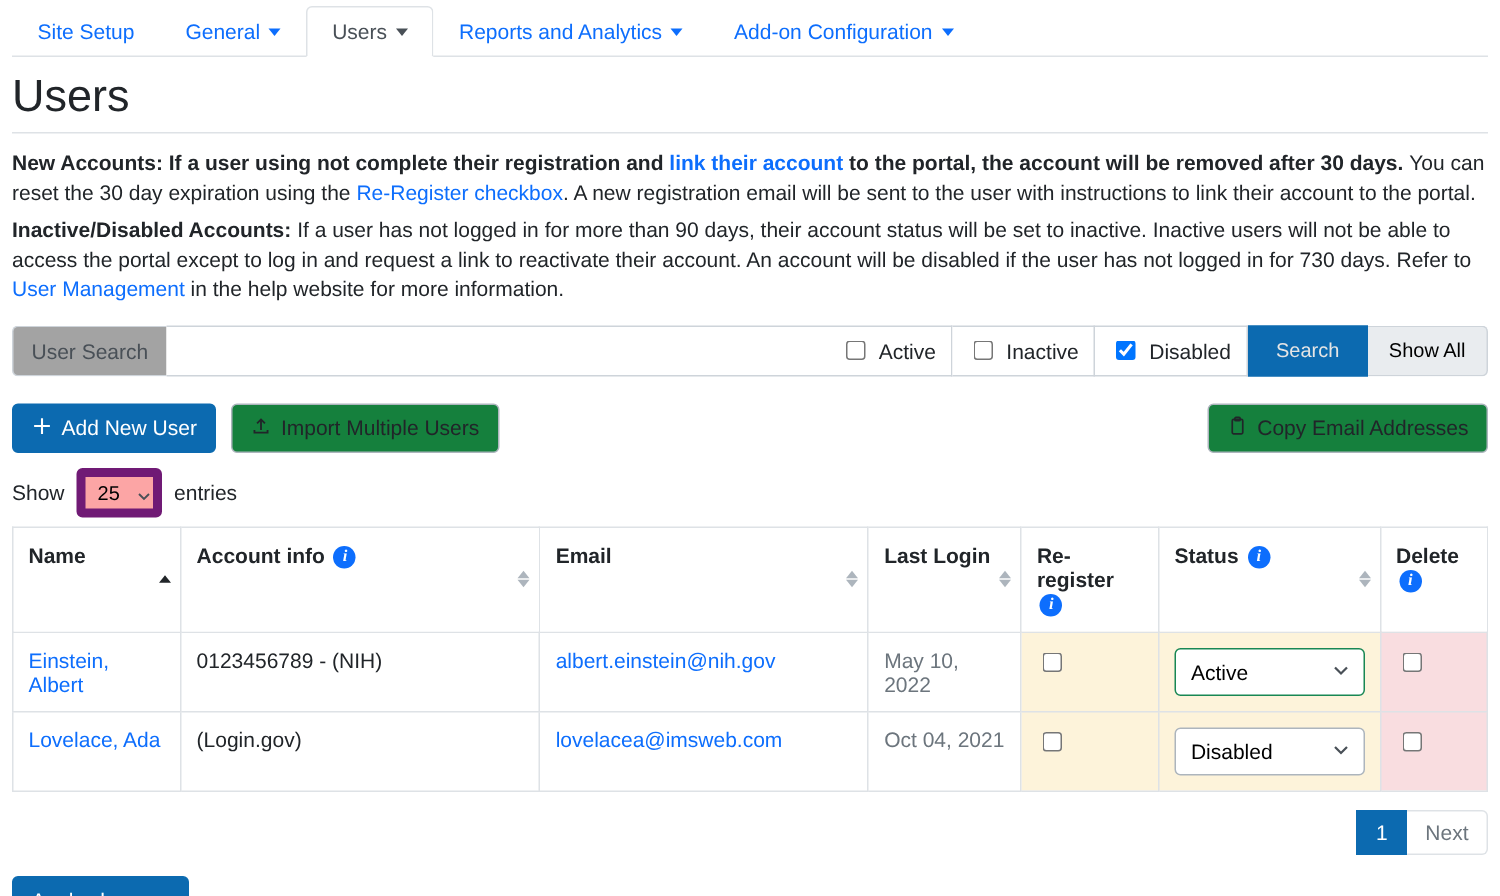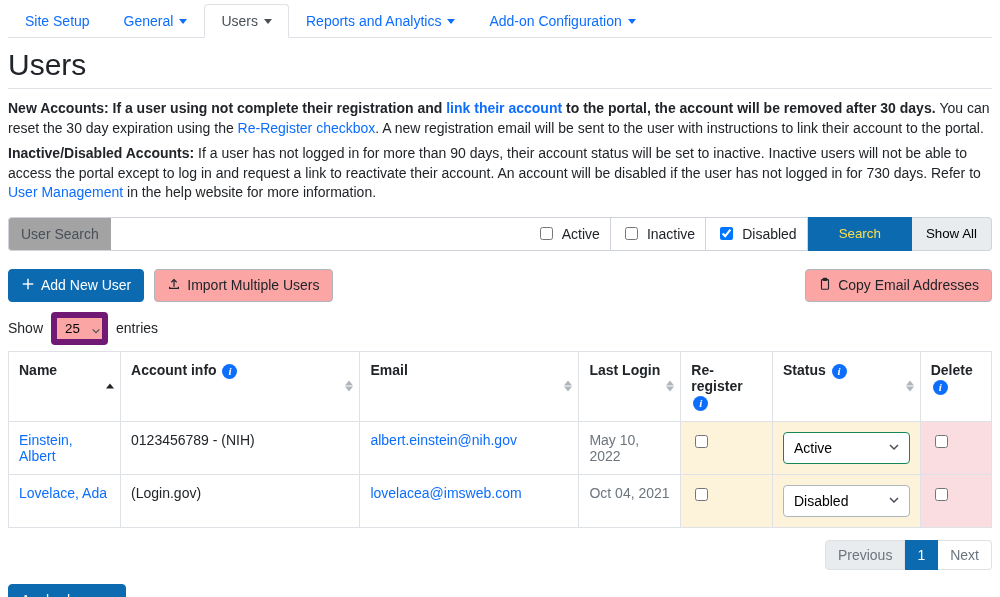--- a/index.html
+++ b/index.html
@@ -84,23 +84,23 @@
     align-items: center;
     gap: 6px;
     border: 1px solid #ced4da;
     border-left: none;
     padding: 0 10px;
     background: #fff;
   }
   .chk-group.checked { color: #212529; }
   .btn-search {
     background: #0c6ab0;
-    color: #fde047;
+    color: #e5e5e5;
     border: 1px solid #0c6ab0;
-    padding: 0 30px;
+    padding: 0 18px;
     cursor: pointer;
   }
   .btn-showall {
     background: #e9ecef;
     border: 1px solid #ced4da;
     border-left: none;
     padding: 0 14px;
     cursor: pointer;
     border-top-right-radius: 4px;
     border-bottom-right-radius: 4px;
@@ -116,21 +116,21 @@
     display: inline-flex;
     align-items: center;
     gap: 6px;
     border-radius: 4px;
     padding: 7px 12px;
     cursor: pointer;
     font-size: 14px;
     text-align: center;
   }
   .btn-primary { background: #0c6ab0; color: #fff; border: 1px solid #0c6ab0; }
-  .btn-gray { background: #fca5a5; color: #212529; border: 1px solid #adb5bd; }
+  .btn-gray { background: #15803d; color: #212529; border: 1px solid #adb5bd; }
   .ml { margin-left: 10px; }
   .spacer { flex: 1; }
   .icon-svg { width: 14px; height: 14px; display: inline-block; }
 
   .entries-row { display: flex; align-items: center; gap: 8px; margin: 6px 0; }
   .entries-select {
     border: 6px solid #701a75; border-radius: 4px; padding: 3px 22px 3px 8px;
     appearance: none; background: #fca5a5; position: relative;
   }
   .select-wrap { position: relative; display: inline-block; }
@@ -411,20 +411,19 @@
                 <polyline points="2,4 6,8 10,4"></polyline>
               </svg></span>
         </div>
       </td>
       <td class="col-delete"><input type="checkbox" style=""></td>
     </tr>
   </tbody>
 </table>
 
 <div class="pagination">
-  <div class="pg prev">Previous</div>
   <div class="pg num active">1</div>
   <div class="pg next">Next</div>
 </div>
 
 <div class="footer-actions">
   <button class="btn btn-primary">Apply changes</button>
 </div>
 
 </body></html>

